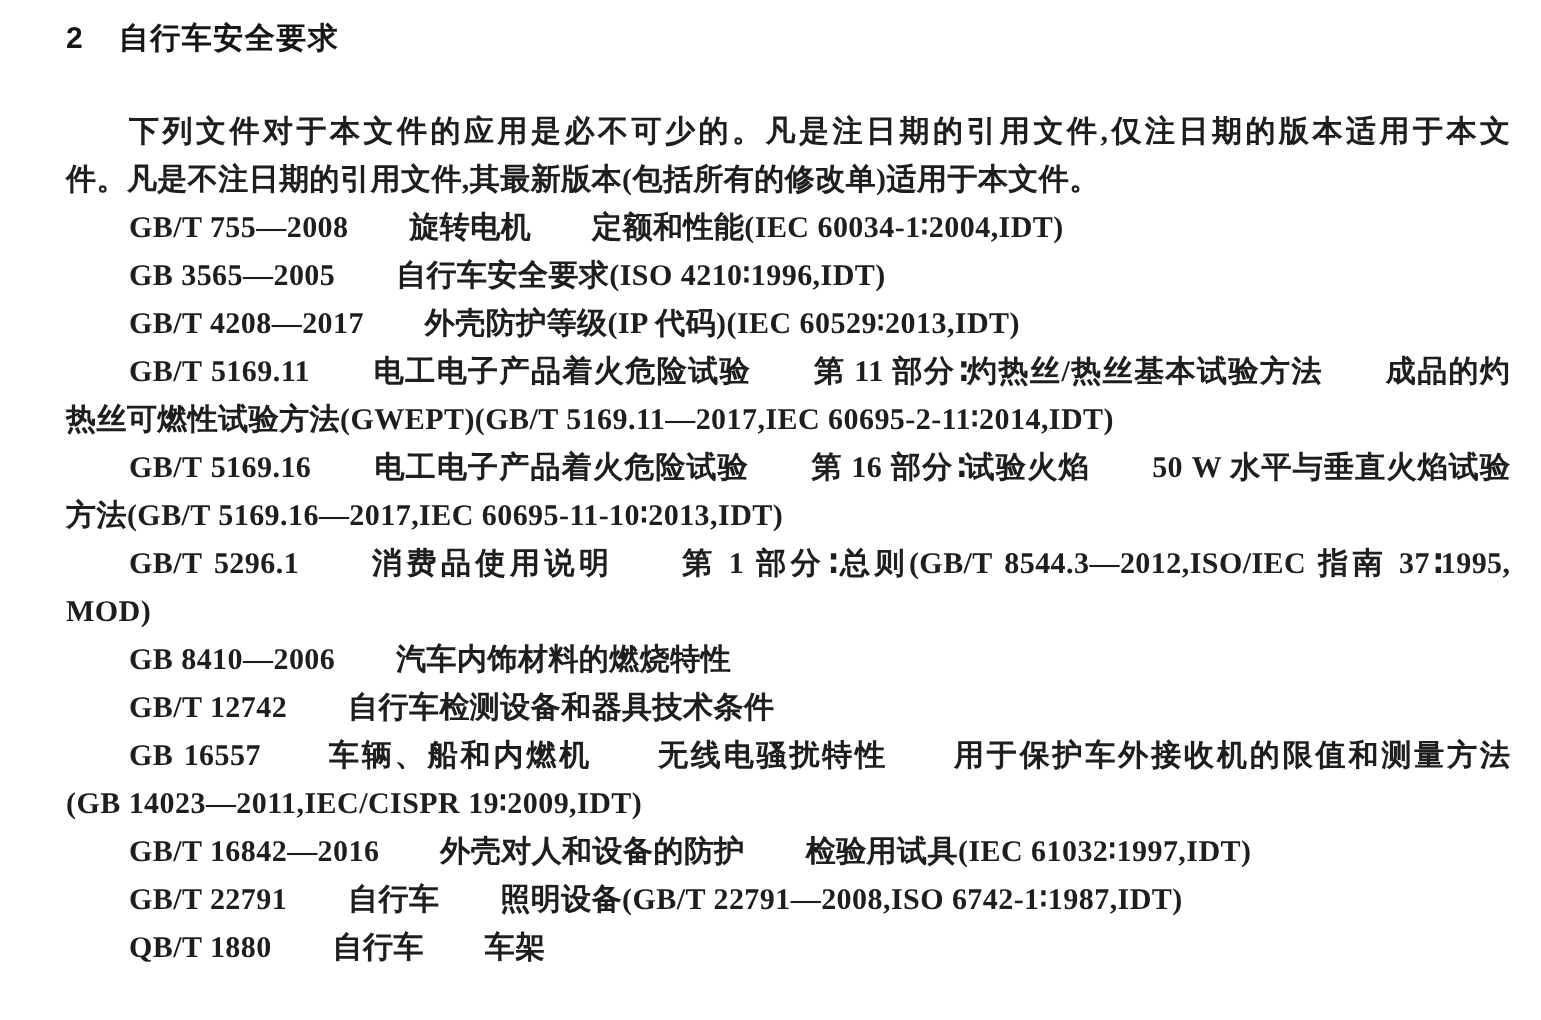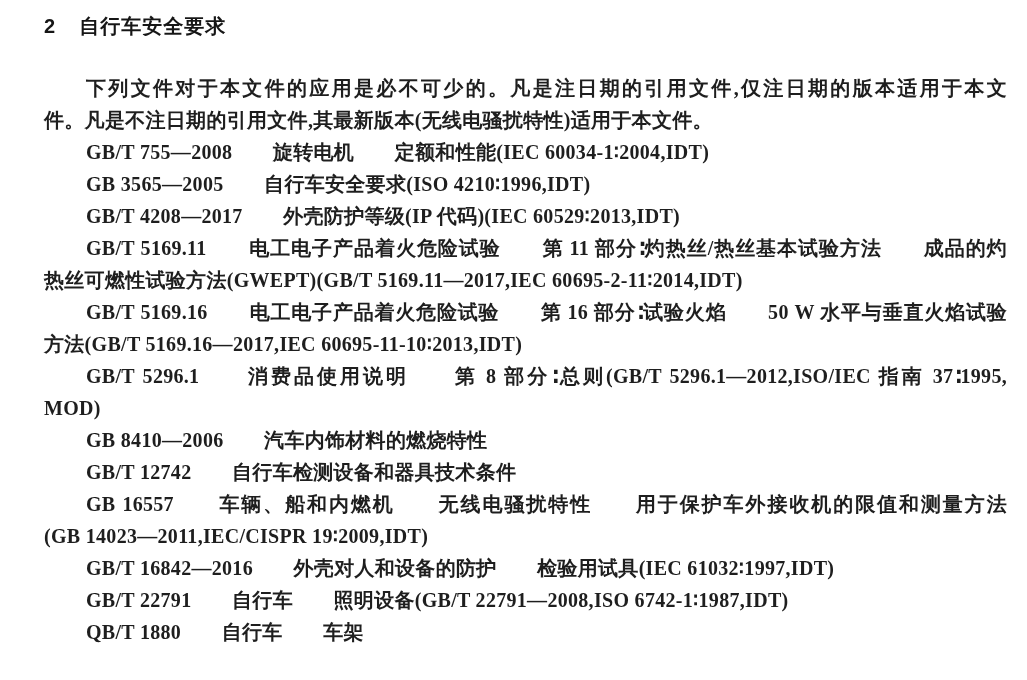--- a/index.html
+++ b/index.html
@@ -55,29 +55,29 @@
 </head>
 <body>
 
 <div class="page">
   <div class="heading">
     <span>2</span>
     <span>自行车安全要求</span>
   </div>
   <div class="content" id="lines">
       <div class="line indent justify">下列文件对于本文件的应用是必不可少的。凡是注日期的引用文件,仅注日期的版本适用于本文</div>
-      <div class="line">件。凡是不注日期的引用文件,其最新版本(无线电骚扰特性)适用于本文件。</div>
+      <div class="line">件。凡是不注日期的引用文件,其最新版本(包括所有的修改单)适用于本文件。</div>
       <div class="line indent">GB/T 755—2008　　旋转电机　　定额和性能(IEC 60034-1∶2004,IDT)</div>
       <div class="line indent">GB 3565—2005　　自行车安全要求(ISO 4210∶1996,IDT)</div>
       <div class="line indent">GB/T 4208—2017　　外壳防护等级(IP 代码)(IEC 60529∶2013,IDT)</div>
       <div class="line indent justify">GB/T 5169.11　　电工电子产品着火危险试验　　第 11 部分∶灼热丝/热丝基本试验方法　　成品的灼</div>
       <div class="line">热丝可燃性试验方法(GWEPT)(GB/T 5169.11—2017,IEC 60695-2-11∶2014,IDT)</div>
       <div class="line indent justify">GB/T 5169.16　　电工电子产品着火危险试验　　第 16 部分∶试验火焰　　50 W 水平与垂直火焰试验</div>
       <div class="line">方法(GB/T 5169.16—2017,IEC 60695-11-10∶2013,IDT)</div>
-      <div class="line indent justify">GB/T 5296.1　　消费品使用说明　　第 8 部分∶总则(GB/T 5296.1—2012,ISO/IEC 指南 37∶1995,</div>
+      <div class="line indent justify">GB/T 5296.1　　消费品使用说明　　第 1 部分∶总则(GB/T 8544.3—2012,ISO/IEC 指南 37∶1995,</div>
       <div class="line">MOD)</div>
       <div class="line indent">GB 8410—2006　　汽车内饰材料的燃烧特性</div>
       <div class="line indent">GB/T 12742　　自行车检测设备和器具技术条件</div>
       <div class="line indent justify">GB 16557　　车辆、船和内燃机　　无线电骚扰特性　　用于保护车外接收机的限值和测量方法</div>
       <div class="line">(GB 14023—2011,IEC/CISPR 19∶2009,IDT)</div>
       <div class="line indent">GB/T 16842—2016　　外壳对人和设备的防护　　检验用试具(IEC 61032∶1997,IDT)</div>
       <div class="line indent">GB/T 22791　　自行车　　照明设备(GB/T 22791—2008,ISO 6742-1∶1987,IDT)</div>
       <div class="line indent">QB/T 1880　　自行车　　车架</div>
     </div>
 </div>

